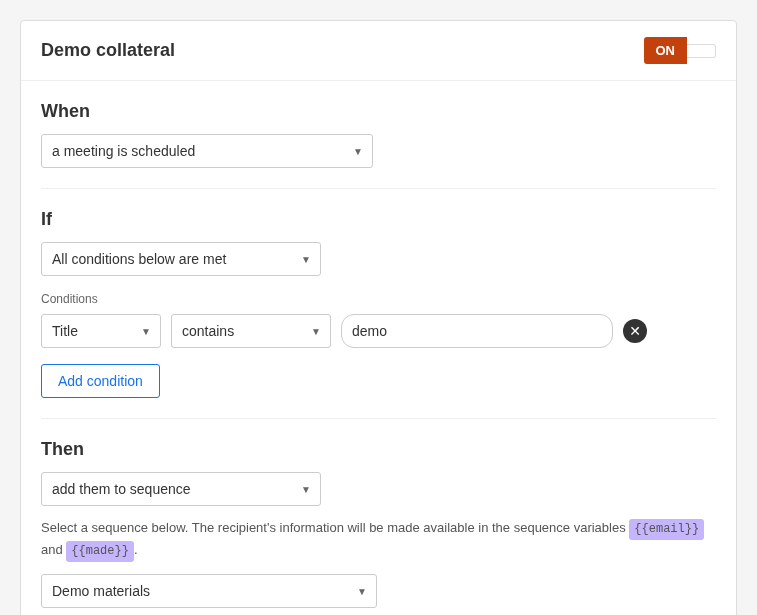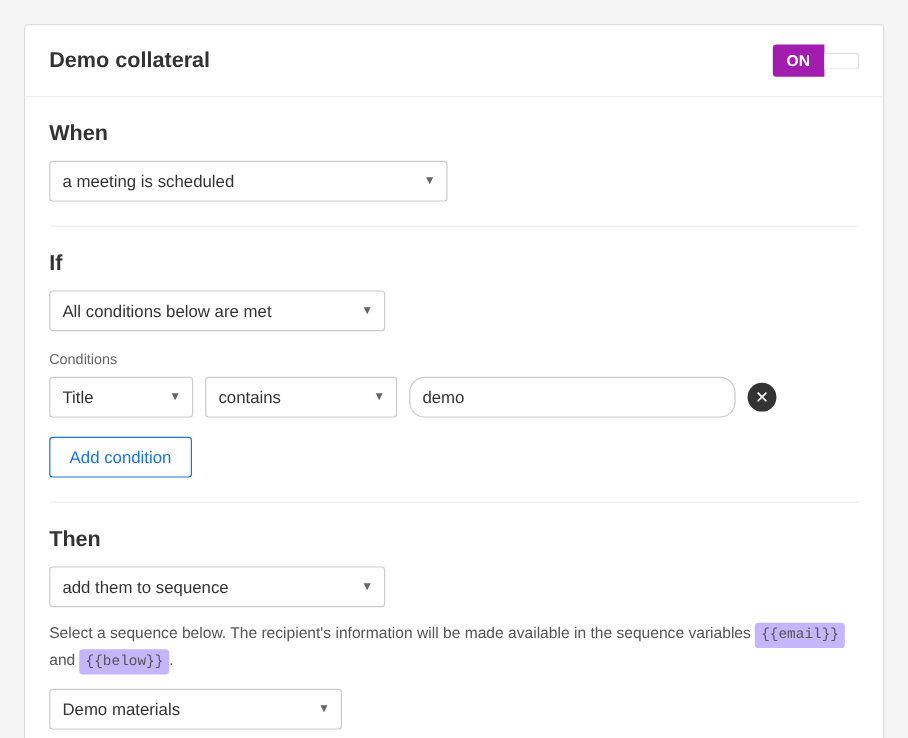--- a/index.html
+++ b/index.html
@@ -32,21 +32,21 @@
     .card-title {
       font-size: 18px;
       font-weight: bold;
       color: #333;
     }
     .toggle-container {
       display: flex;
       align-items: center;
     }
     .toggle-btn {
-      background: #a21caf;
+      background: #c2410c;
       color: #fff;
       border: none;
       border-radius: 3px 0 0 3px;
       padding: 6px 12px;
       font-size: 13px;
       font-weight: bold;
       cursor: pointer;
     }
     .toggle-right {
       background: #fff;
@@ -141,21 +141,21 @@
       background: #fff;
       border: 1px solid #1a73e8;
       color: #1a73e8;
       border-radius: 3px;
       padding: 8px 16px;
       font-size: 14px;
       cursor: pointer;
       margin-top: 4px;
     }
     .then-select select { width: 280px; }
-    .sequence-select select { width: 244px; }
+    .sequence-select select { width: 336px; }
     .info-text {
       font-size: 13px;
       color: #555;
       margin: 12px 0;
       line-height: 1.6;
     }
     .variable-tag {
       display: inline-block;
       background: #c4b5fd;
       color: #555;
@@ -243,21 +243,21 @@
         <select>
           <option>add them to sequence</option>
           <option>send an email</option>
           <option>add a tag</option>
         </select>
       </div>
     </div>
 
     <div style="margin-top:12px;">
       <p class="info-text">
-        <span>Select a sequence below. The recipient's information will be made available in the sequence variables </span><span class="variable-tag">{{email}}</span><span> and </span><span class="variable-tag">{{below}}</span><span>.</span>
+        <span>Select a sequence below. The recipient's information will be made available in the sequence variables </span><span class="variable-tag">{{email}}</span><span> and </span><span class="variable-tag">{{made}}</span><span>.</span>
       </p>
       <div class="select-wrapper sequence-select">
         <select>
           <option>Demo materials</option>
           <option>Onboarding sequence</option>
           <option>Follow-up sequence</option>
         </select>
       </div>
     </div>
 

